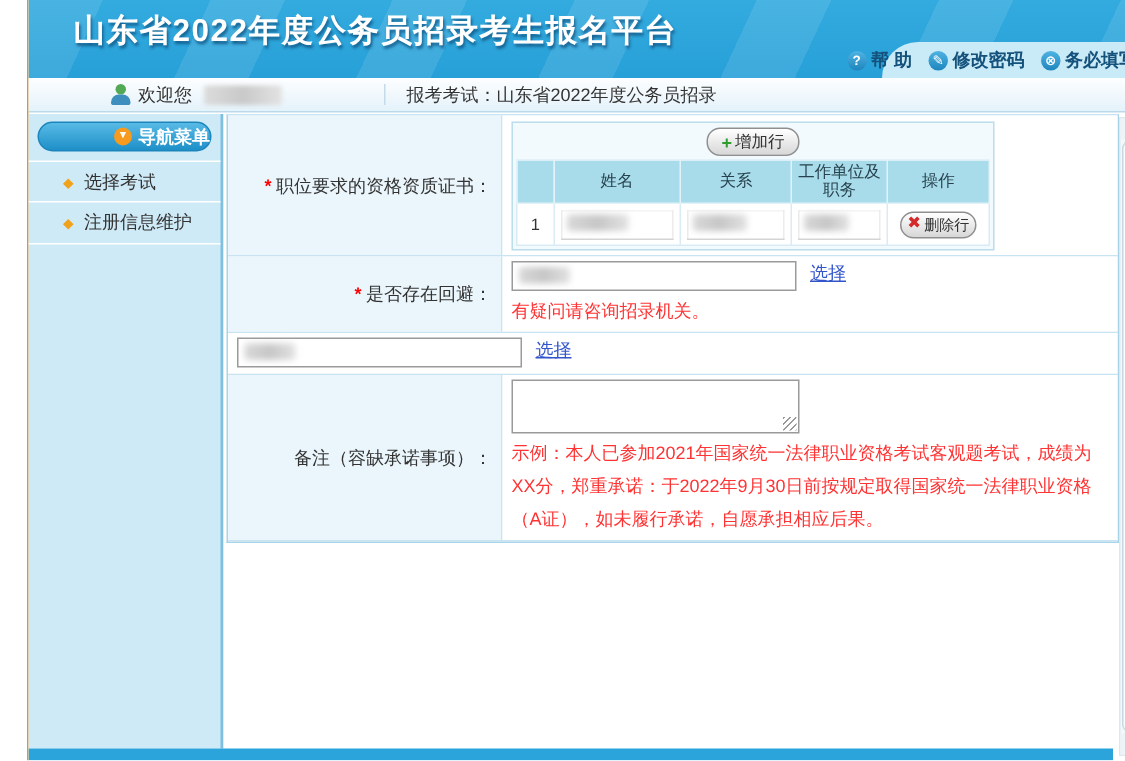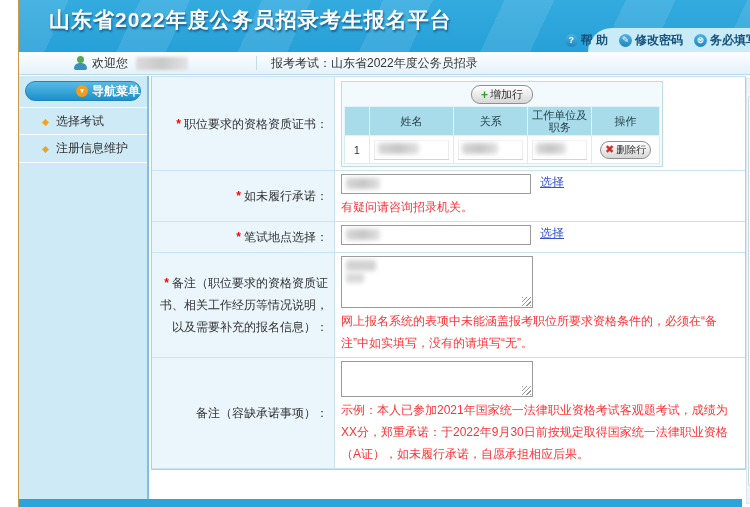--- a/index.html
+++ b/index.html
@@ -206,59 +206,44 @@
                   </td>
                 </tr>
               </tbody>
                 </table>
             </div>
           </div>
         </div>
 
         <div class="frow row-avoid">
           <div class="flabel">
-            <span><span class="req">*</span><span>如未履行承诺：</span></span>
+            <span><span class="req">*</span><span>是否存在回避：</span></span>
           </div>
           <div class="ffield">
             <div class="input-line">
               <div class="input-box">
                   <span class="smudge small"></span>
                 </div>
               <a class="sel-link">选择</a>
             </div>
             <div class="rednote">有疑问请咨询招录机关。</div>
           </div>
         </div>
 
         <div class="frow row-site">
-          <div class="flabel">
-            <span><span class="req">*</span><span>笔试地点选择：</span></span>
-          </div>
           <div class="ffield">
             <div class="input-line">
               <div class="input-box">
                   <span class="smudge small"></span>
                 </div>
               <a class="sel-link">选择</a>
             </div>
           </div>
         </div>
 
-        <div class="frow row-remark">
-          <div class="flabel">
-            <span><span class="req">*</span><span>备注（职位要求的资格资质证书、相关工作经历等情况说明，以及需要补充的报名信息）：</span></span>
-          </div>
-          <div class="ffield">
-            <div class="ta-box ta-tall">
-              <span class="ta-smudge1"></span>
-              <span class="ta-smudge2"></span>
-            </div>
-            <div class="rednote">网上报名系统的表项中未能涵盖报考职位所要求资格条件的，必须在“备注”中如实填写，没有的请填写“无”。</div>
-          </div>
-        </div>
 
         <div class="frow row-promise">
           <div class="flabel">
             <span>备注（容缺承诺事项）：</span>
           </div>
           <div class="ffield">
             <div class="ta-box ta-short"></div>
             <div class="rednote">示例：本人已参加2021年国家统一法律职业资格考试客观题考试，成绩为XX分，郑重承诺：于2022年9月30日前按规定取得国家统一法律职业资格（A证），如未履行承诺，自愿承担相应后果。</div>
           </div>
         </div>

